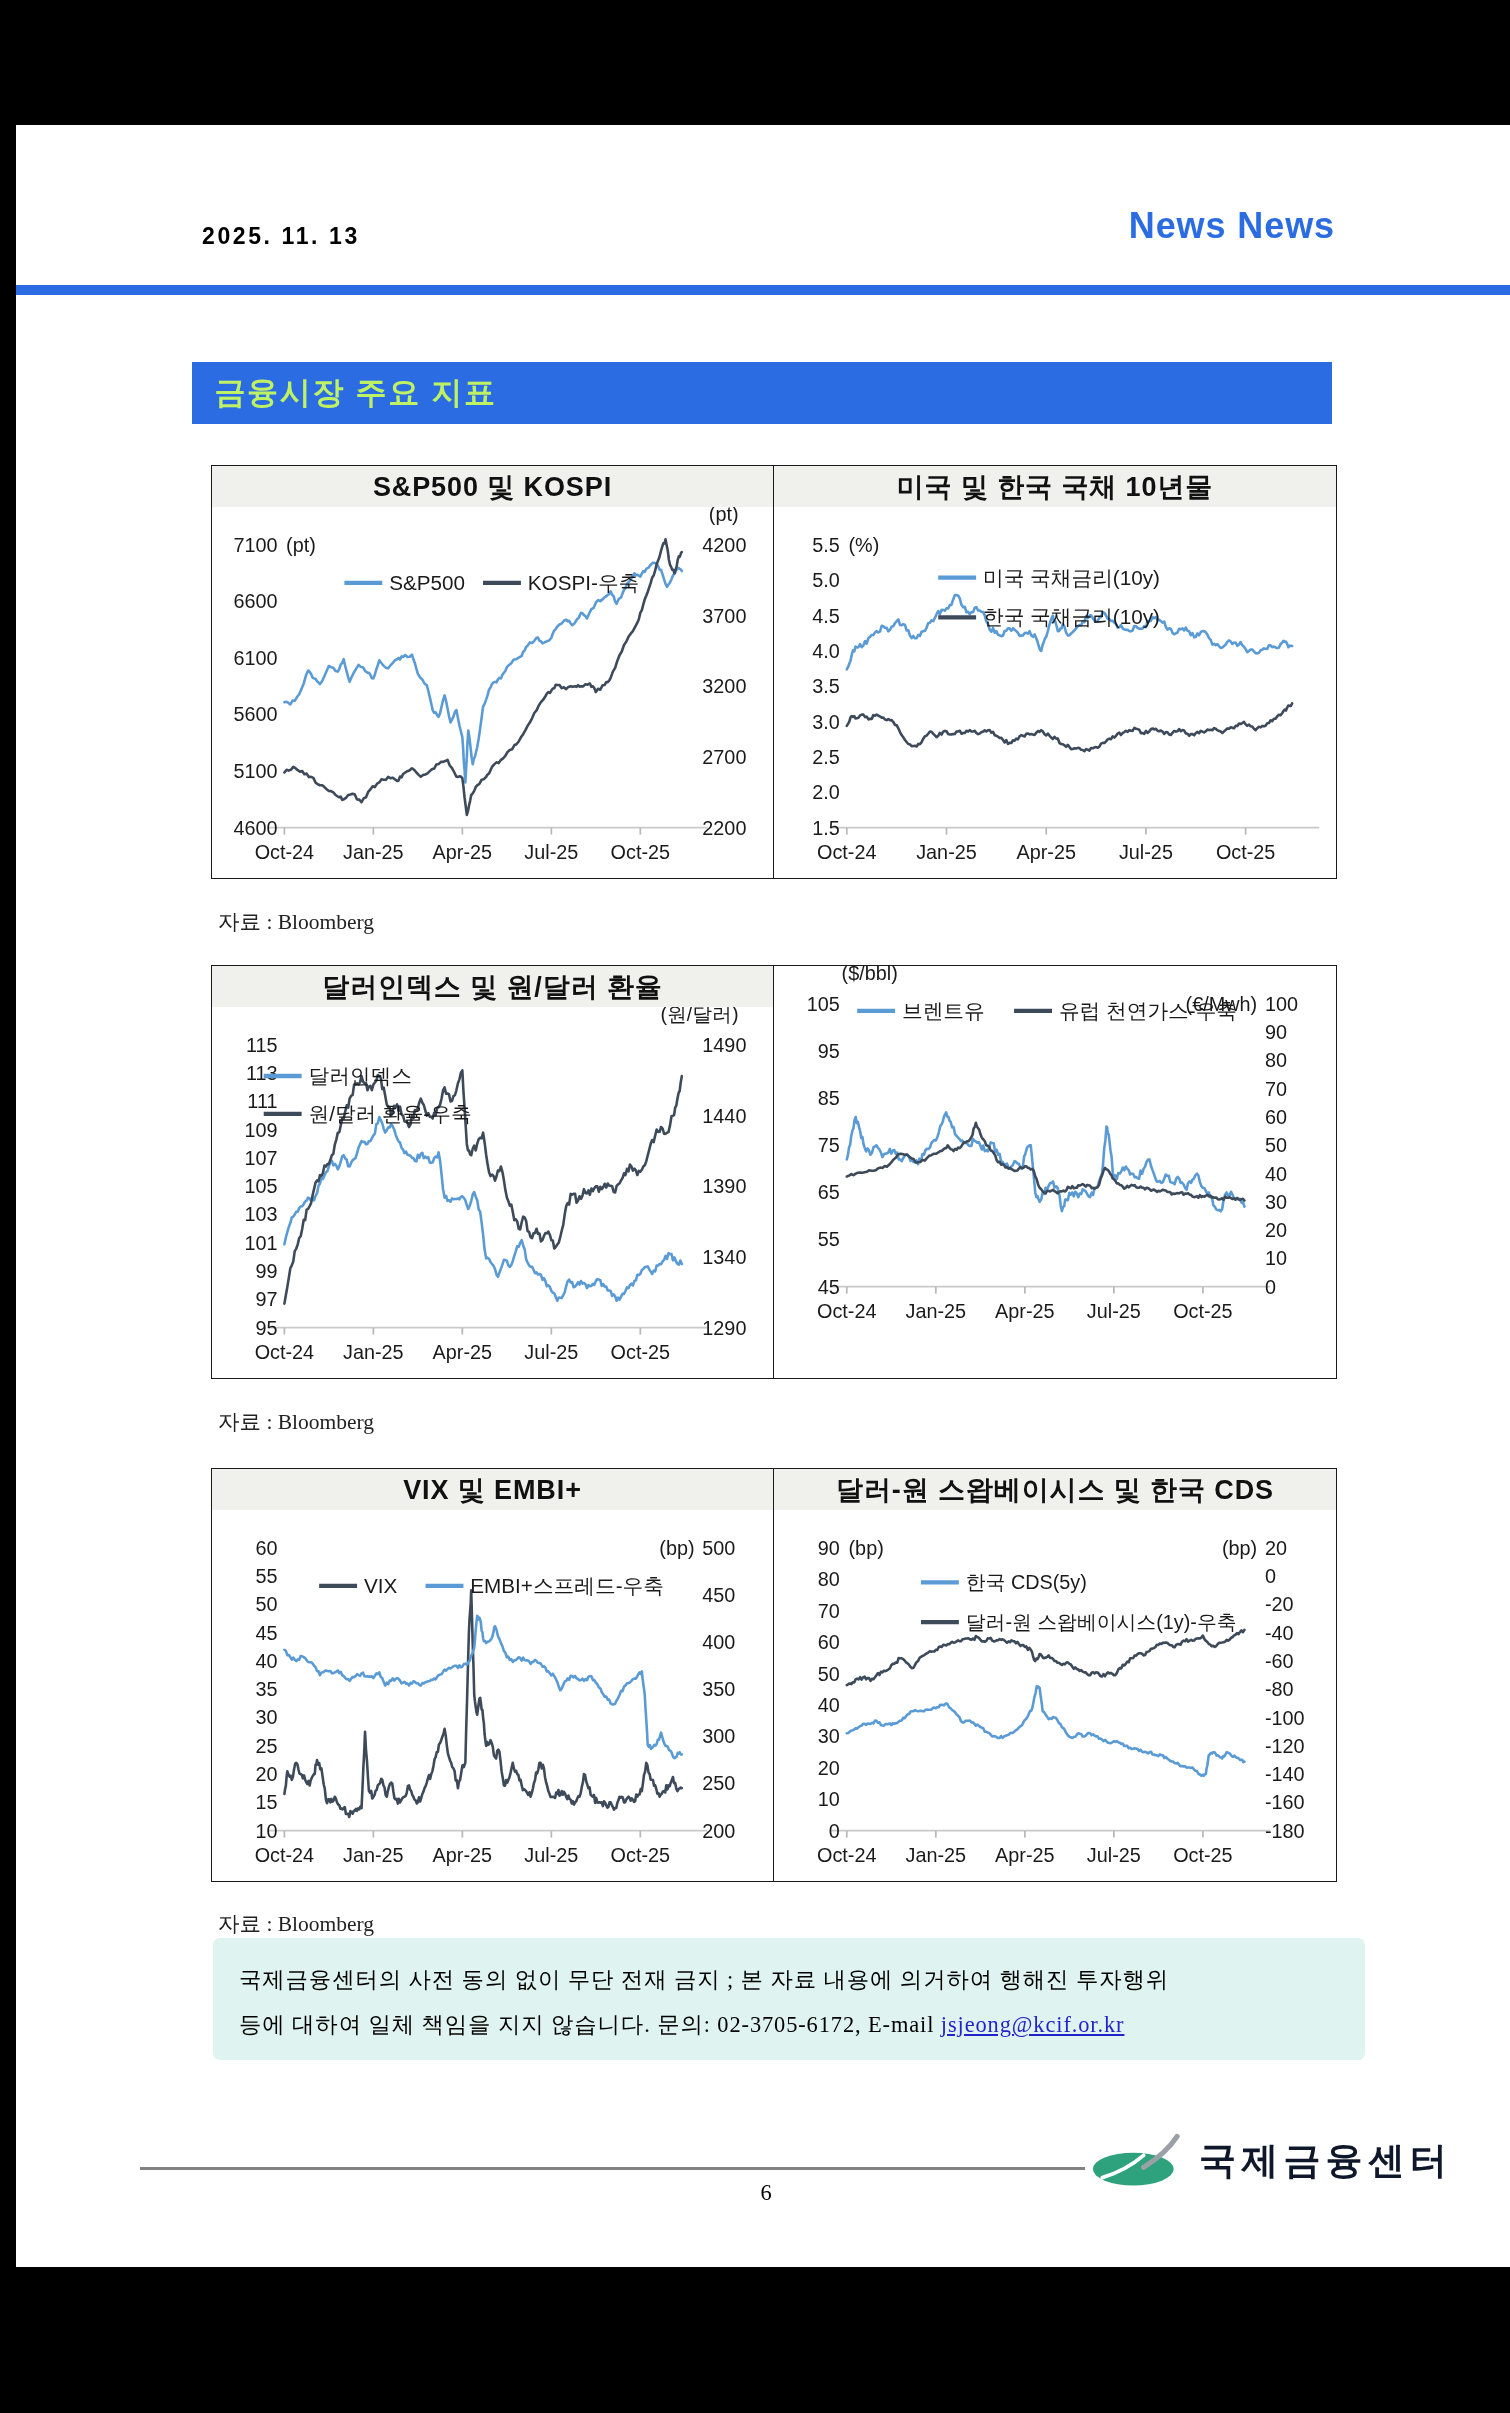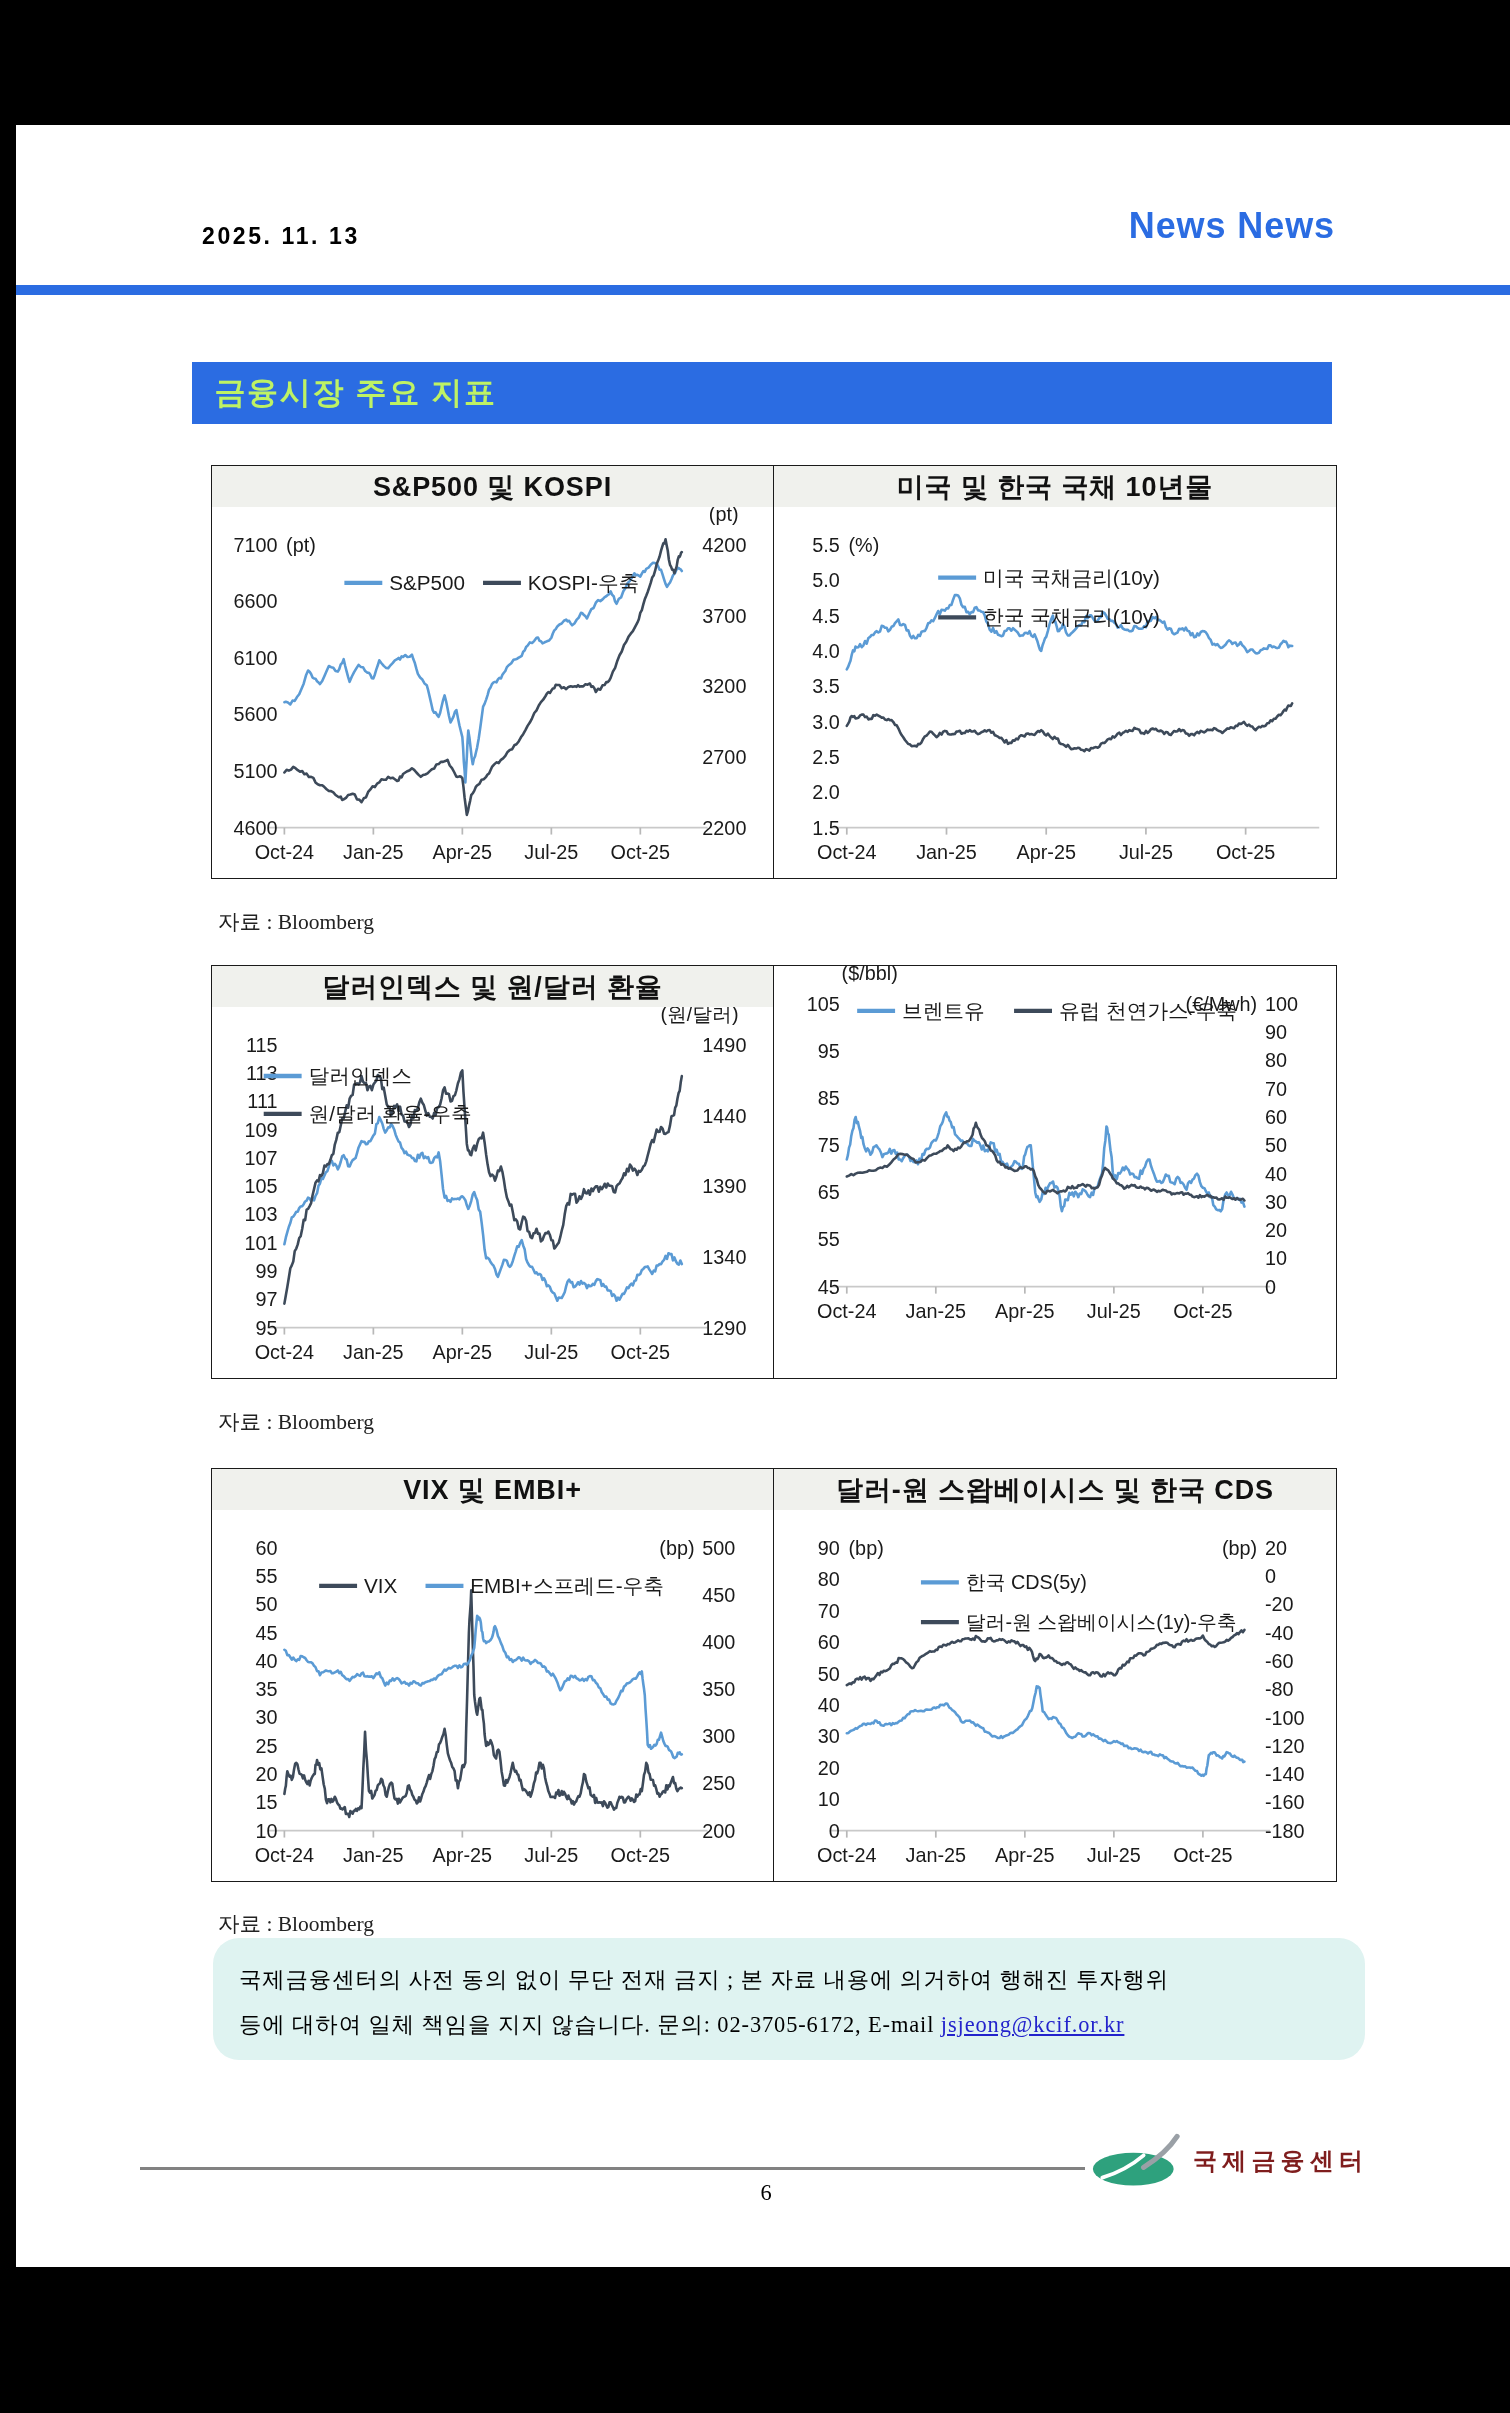--- a/index.html
+++ b/index.html
@@ -27,28 +27,28 @@
                  font-family:Liberation Sans, sans-serif; font-size:27px; font-weight:bold; color:#111;
                  letter-spacing:0.9px; }
   .chart-canvas { display:block; width:100%; height:369px; }
   svg text { font-family:"Liberation Sans", sans-serif; }
 
   .src-label { position:absolute; left:202px; font-family:"Liberation Serif", serif;
                font-size:21.5px; color:#222;margin-top:20px; }
   .src-1 { top:762px; } .src-2 { top:1262px; } .src-3 { top:1764px; }
 
   .disclaimer { position:absolute; left:197px; top:1813px; width:1152px; height:122px;
-                background:var(--discbg); border-radius:26px; padding:19px 26px;
+                background:var(--discbg); border-radius:7px; padding:19px 26px;
                 font-family:"Liberation Serif", serif; font-size:22.4px; color:#000;
                 line-height:45px; letter-spacing:0.9px; }
   .disclaimer a { color:var(--link); text-decoration:underline; }
 
   .footer-rule { position:absolute; left:124px; top:2042px; width:945px; height:2.6px; background:#828282; }
   .footer-logo { position:absolute; left:1074px; top:2008px; display:flex; align-items:center; }
-  .logo-text { font-size:24px; font-weight:bold; color:#7f1d1d; letter-spacing:5.2px; margin-left:1px; }
+  .logo-text { font-size:37px; font-weight:bold; color:#0f172a; letter-spacing:5.2px; margin-left:7px; }
   .page-num { position:absolute; left:0; top:2055px; width:100%; text-align:center;
               font-family:"Liberation Serif", serif; font-size:22.4px; color:#000; }
 </style>
 </head>
 <body>
 
 <div class="screen">
   <div id="page">
 
     <div class="hdr-date">2025. 11. 13</div>

